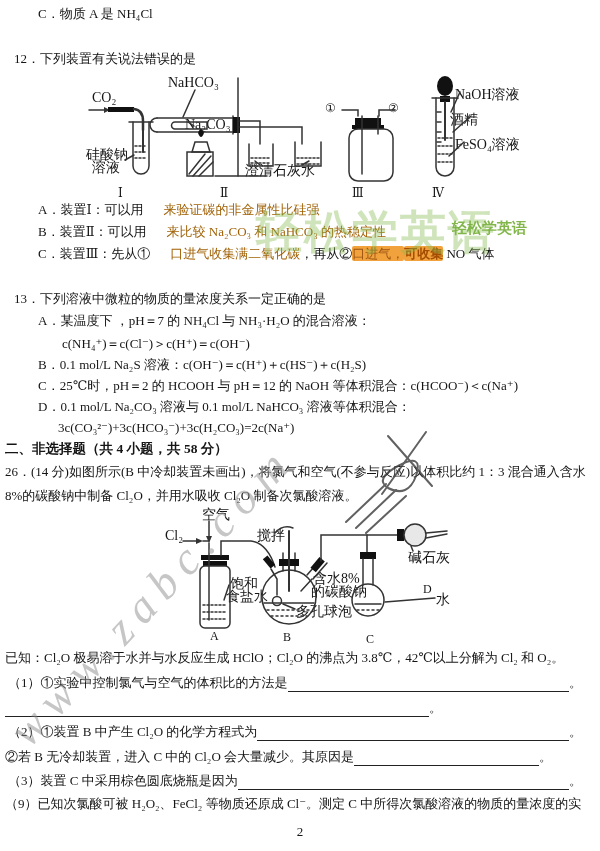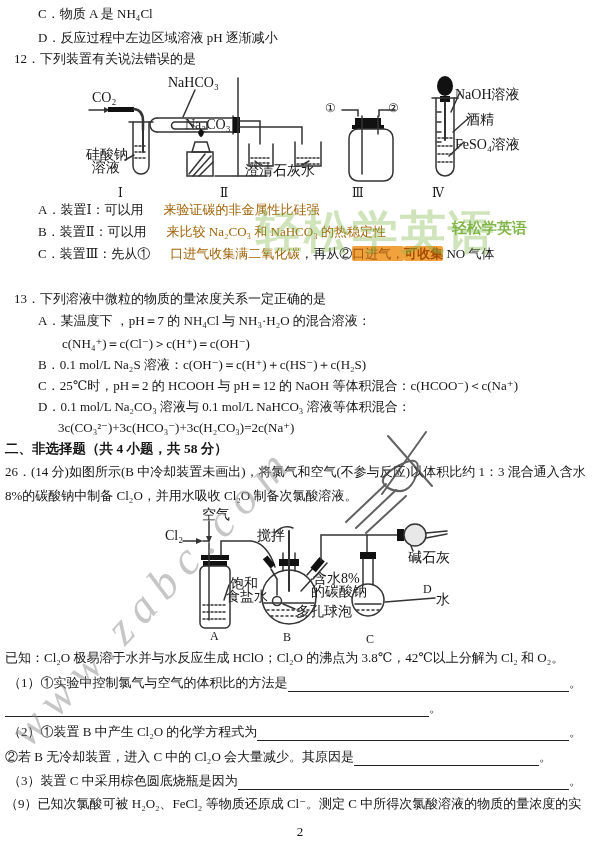--- a/index.html
+++ b/index.html
@@ -37,21 +37,20 @@
       <path d="M48,8 L92,58"></path>
         <path d="M86,4 L42,66"></path>
       <path d="M58,38 q26,-14 18,10 q-8,22 -28,12 q-14,-9 10,-22"></path>
       <path d="M6,94 L46,56"></path>
         <path d="M16,100 L56,62"></path>
         <path d="M26,105 L66,68"></path>
     </g>
   </svg>
 
   <div class="t" style="left:38px;top:6px">C．物质 A 是 NH₄Cl</div>
-  <div class="t" style="left:38px;top:30px">D．反应过程中左边区域溶液 pH 逐渐减小</div>
 
   <div class="t" style="left:14px;top:51px">12．下列装置有关说法错误的是</div>
 
   <svg style="left:55px;top:72px;z-index:2" width="490" height="132" viewBox="0 0 490 132">
     <g stroke="#333" stroke-width="1.5" fill="none" stroke-linecap="round">
 
       <g>
         <line x1="34" y1="38" x2="49" y2="38"></line>
           <polygon points="49,35 55,38 49,41" fill="#333" stroke="none"></polygon>
         <rect x="53" y="35" width="26" height="5" fill="#111" stroke="none"></rect>
@@ -136,21 +135,21 @@
   <div class="t fig" style="left:92px;top:162px">溶液</div>
   <div class="t rom" style="left:118px;top:185px">Ⅰ</div>
   <div class="t fig" style="left:168px;top:77px">NaHCO₃</div>
   <div class="t fig" style="left:185px;top:119px">Na₂CO₃</div>
   <div class="t fig" style="left:245px;top:165px">澄清石灰水</div>
   <div class="t rom" style="left:220px;top:185px">Ⅱ</div>
   <div class="t rom" style="left:325px;top:100px">①</div>
   <div class="t rom" style="left:388px;top:100px">②</div>
   <div class="t rom" style="left:352px;top:185px">Ⅲ</div>
   <div class="t fig" style="left:455px;top:89px">NaOH溶液</div>
-  <div class="t fig" style="left:466px;top:114px">酒精</div>
+  <div class="t fig" style="left:450px;top:114px">酒精</div>
   <div class="t fig" style="left:455px;top:139px">FeSO₄溶液</div>
   <div class="t rom" style="left:432px;top:185px">Ⅳ</div>
 
   <div class="t" style="left:38px;top:202px">
     <span>A．装置Ⅰ：可以用</span><span class="wash">来验证碳的非金属性比硅强</span>
   </div>
   <div class="t" style="left:38px;top:224px">
     <span>B．装置Ⅱ：可以用</span><span class="wash">来比较 Na₂CO₃ 和 NaHCO₃ 的热稳定性</span>
   </div>
   <div class="t" style="left:38px;top:246px">

